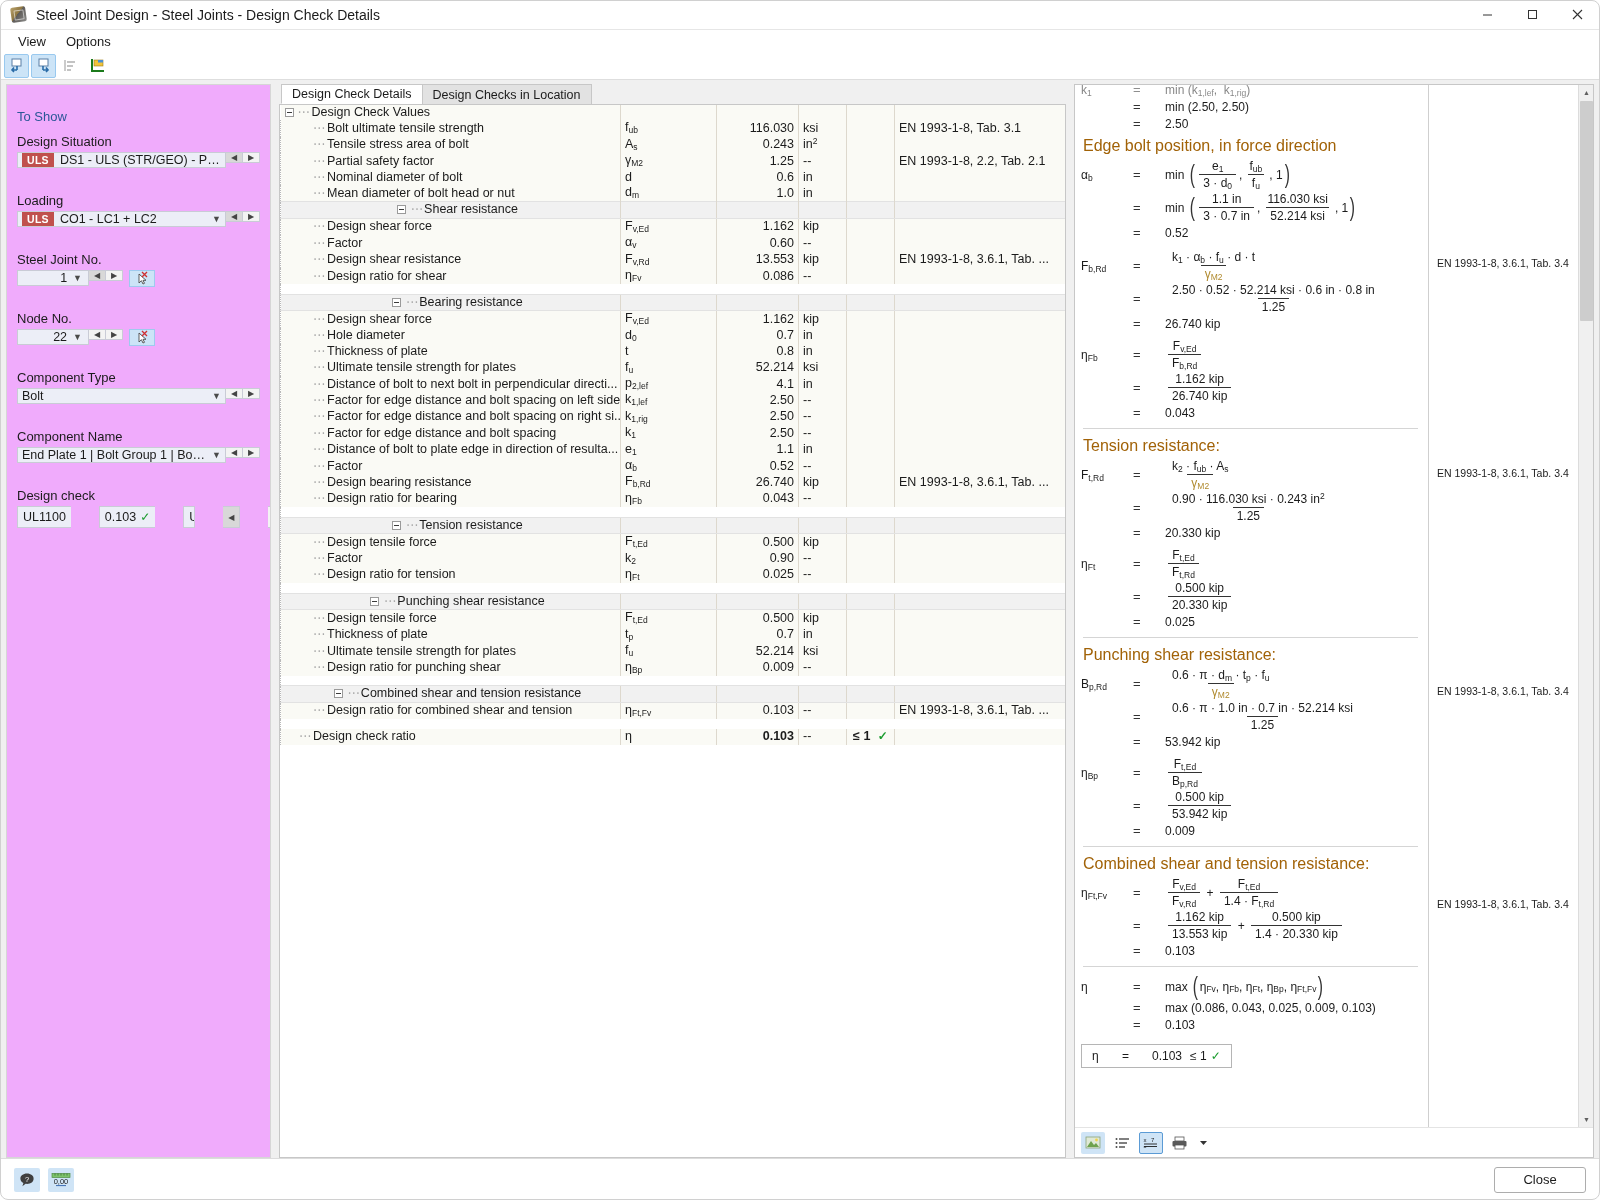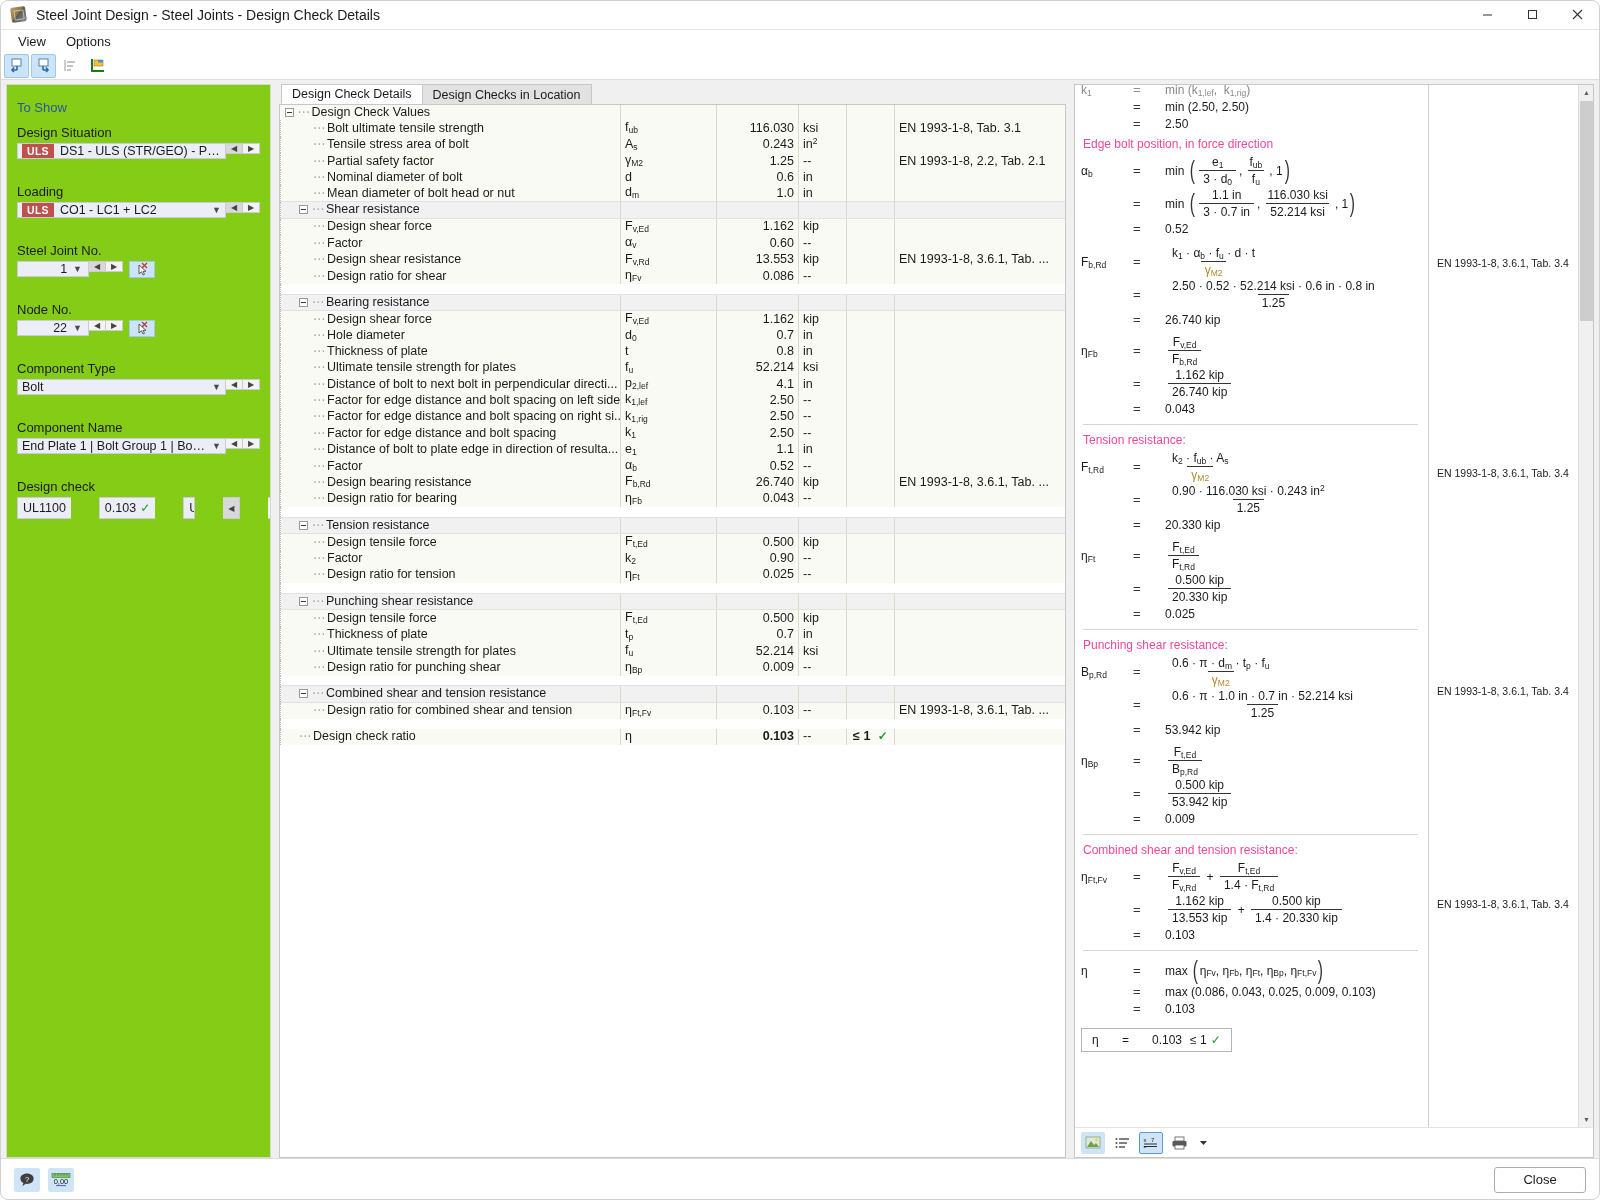--- a/index.html
+++ b/index.html
@@ -77,23 +77,23 @@
     display: flex;
     background: #f0f0f0;
     padding: 4px 6px 0 6px;
     gap: 8px;
     min-height: 0;
   }
 
   
   .left-panel {
     width: 265px; flex: 0 0 265px;
-    background: #84cc16;
+    background: #f0abfc;
     border: 1px solid #d6d6d6;
-    padding: 15px 10px;
+    padding: 24px 10px;
     overflow: hidden;
   }
   .panel-title { color: #2b5797; font-size: 13px; margin-bottom: 10px; }
   .field-label { font-size: 13px; margin: 9px 0 3px 0; color: #1b1b1b; }
   .field-row { display: flex; align-items: flex-start; height: 32px; }
   .combo {
     flex: 1 1 auto;
     background: #eceef7;
     border: 1px solid #c9cbd6;
     display: flex; align-items: center;
@@ -153,21 +153,21 @@
     flex: 1 1 auto;
     background: #ffffff;
     border: 1px solid #c7c7c7;
     overflow: hidden;
     position: relative;
     min-height: 0;
   }
   table.dc { border-collapse: collapse; width: 100%; table-layout: fixed; font-size: 12.5px; }
   table.dc td { padding: 0 4px; height: 15.4px; line-height: 15.4px; vertical-align: middle; overflow: hidden; white-space: nowrap; }
   tr.row { background: #fafaf5; }
-  tr.group { background: #f1f1f1; }
+  tr.group { background: #f1f1f1; text-align: center; }
   tr.group td { background: #f1f1f1; border-bottom: 1px solid #e2e2e2; border-top: 1px solid #e2e2e2; }
   tr.spacer td { background: #ffffff; height: 10px; }
   .c-desc { width: 340px; }
   .c-sym  { width: 96px; border-left: 1px solid #ddd8cd; }
   .c-val  { width: 82px; text-align: right; border-left: 1px solid #ddd8cd; }
   .c-unit { width: 48px; border-left: 1px solid #ddd8cd; }
   .c-cmp  { width: 48px; border-left: 1px solid #ddd8cd; text-align: center; }
   .c-ref  { border-left: 1px solid #ddd8cd; }
   .expander {
     display: inline-block; width: 9px; height: 9px;
@@ -224,21 +224,21 @@
     color: #606060; font-size: 7px;
   }
   .vscroll .arrow-up { top: 0; }
   .vscroll .arrow-dn { bottom: 0; }
   .vscroll .thumb {
     position: absolute; left: 1px; width: 13px; background: #cdcdcd; border-radius: 1px;
   }
   .fbar { border-top: 1px solid #d5d5d5; margin: 8px 2px 8px 2px; }
 
   
-  .flabel { color: #ec4899; font-size: 12px; margin: 6px 0 4px 2px; }
+  .flabel { color: #a16207; font-size: 16px; margin: 6px 0 4px 2px; }
   .eq { display: flex; align-items: center; margin: 2px 0; }
   .eq .lhs { width: 52px; flex: 0 0 52px; text-align: left; font-size: 12px; }
   .eq .op { width: 32px; flex: 0 0 32px; text-align: left; color: #333; font-size: 13px; }
   .eq .rhs { flex: 1 1 auto; font-size: 12px; }
   .frac { display: inline-flex; flex-direction: column; align-items: center; vertical-align: middle; margin: 0 3px; }
   .frac .num { padding: 0 4px 1px 4px; white-space: nowrap; }
   .frac .den { border-top: 1px solid #333; padding: 1px 4px 0 4px; white-space: nowrap; }
   .paren { font-size: 26px; font-weight: 300; line-height: .9; color: #333; display:inline-block; vertical-align: middle; transform: scaleX(.6); }
   .inlmid { display: inline-flex; align-items: center; }
   .gM { color: #b08a2e; }

